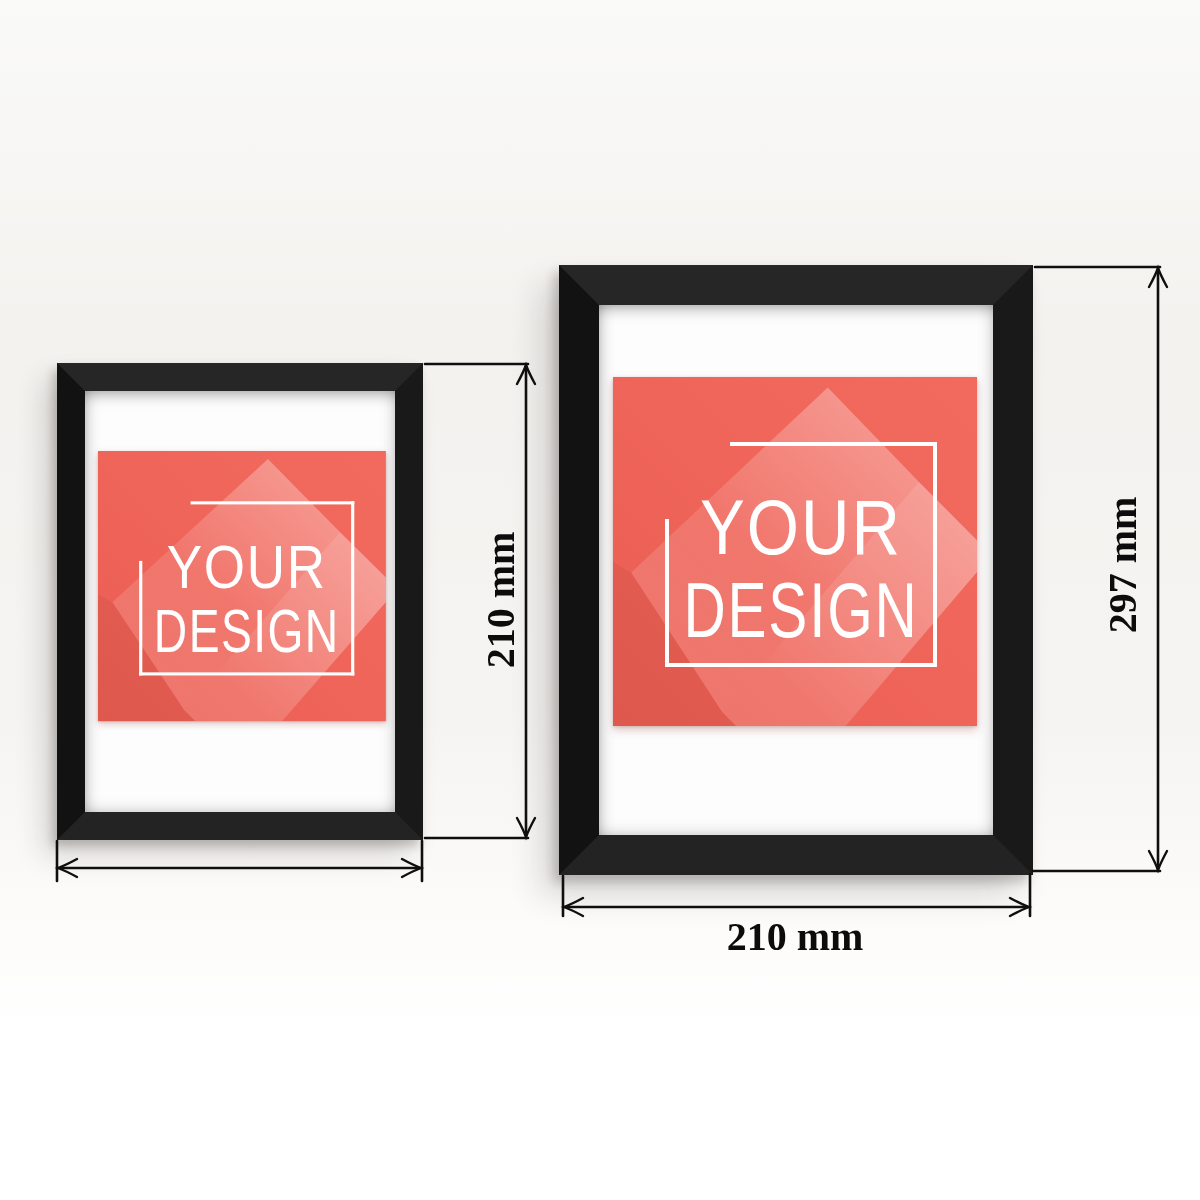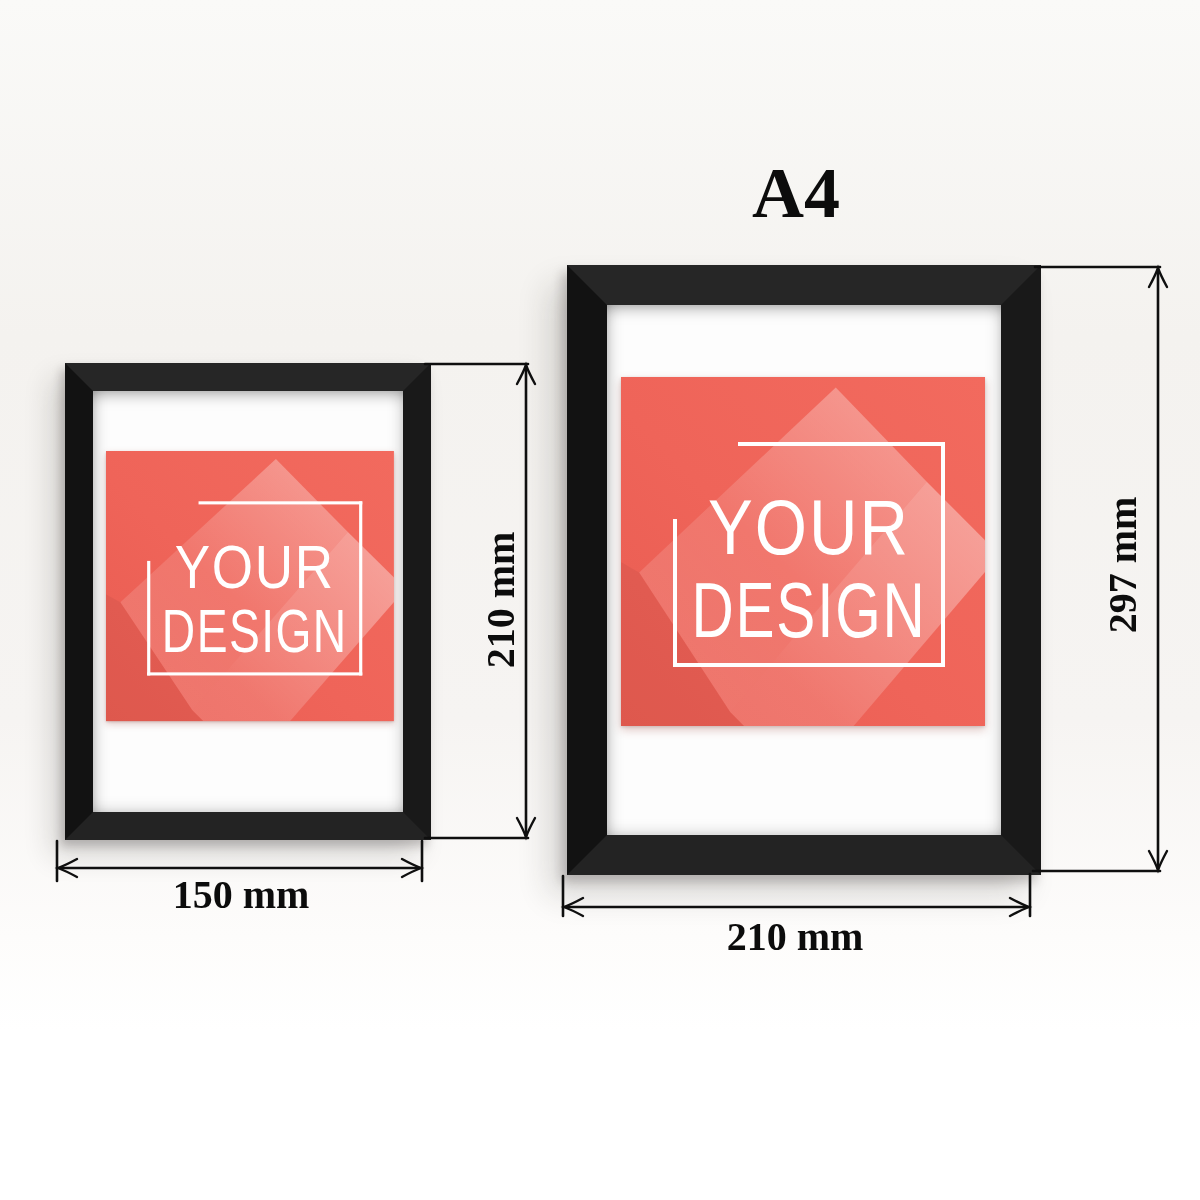--- a/index.html
+++ b/index.html
@@ -2,21 +2,21 @@
 <html><head>
 <meta charset="utf-8">
 <style>
   html,body{margin:0;padding:0;}
   #stage{
     position:relative;width:1200px;height:1200px;overflow:hidden;
     background:linear-gradient(to bottom,#fafaf8 0%,#f4f2ef 28%,#f6f4f2 60%,#fdfcfb 78%,#ffffff 86%,#ffffff 100%);
     font-family:"Liberation Serif","DejaVu Serif",serif;
   }
   
-  .frame{position:absolute;box-sizing:border-box;border-style:solid;margin-left:8px;}
+  .frame{position:absolute;box-sizing:border-box;border-style:solid;}
   .frame-a5{
     left:57px;top:363px;width:366px;height:477px;border-width:28px;
     border-color:#262626 #191919 #232323 #121212;
     box-shadow:-4px 6px 9px rgba(30,25,22,.22), -14px 16px 26px rgba(40,35,30,.16);
   }
   .frame-a4{
     left:559px;top:265px;width:474px;height:610px;border-width:40px;
     border-color:#262626 #191919 #232323 #121212;
     box-shadow:-5px 7px 10px rgba(30,25,22,.22), -18px 20px 30px rgba(40,35,30,.16);
   }
@@ -119,23 +119,21 @@
             <div class="bar bar-bottom"></div>
             <div class="bar bar-left"></div>
             <div class="pline pline1">YOUR</div>
             <div class="pline pline2">DESIGN</div>
           </div>
         </div>
       </div>
     </div>
   </div>
 
-  <div class="size-title title-a4">A4</div>
 
-  <div class="dim-label label-a5-w">150 mm</div>
   <div class="dim-label vert label-a5-h">210 mm</div>
   <div class="dim-label label-a4-w">210 mm</div>
   <div class="dim-label vert label-a4-h">297 mm</div>
 
   <svg class="dims-svg" width="1200" height="1200" viewBox="0 0 1200 1200" fill="none" stroke="#0f0f0f" stroke-width="2.6" stroke-linecap="round">
 
     <g>
       <path d="M425 364 H528"></path>
       <path d="M425 838 H528"></path>
       <path d="M526 366 V836"></path>

